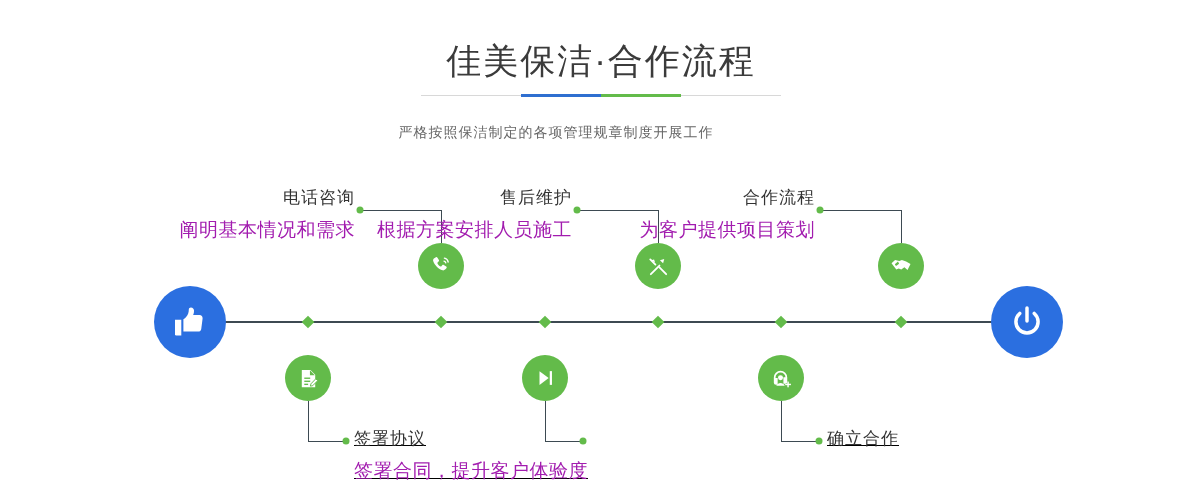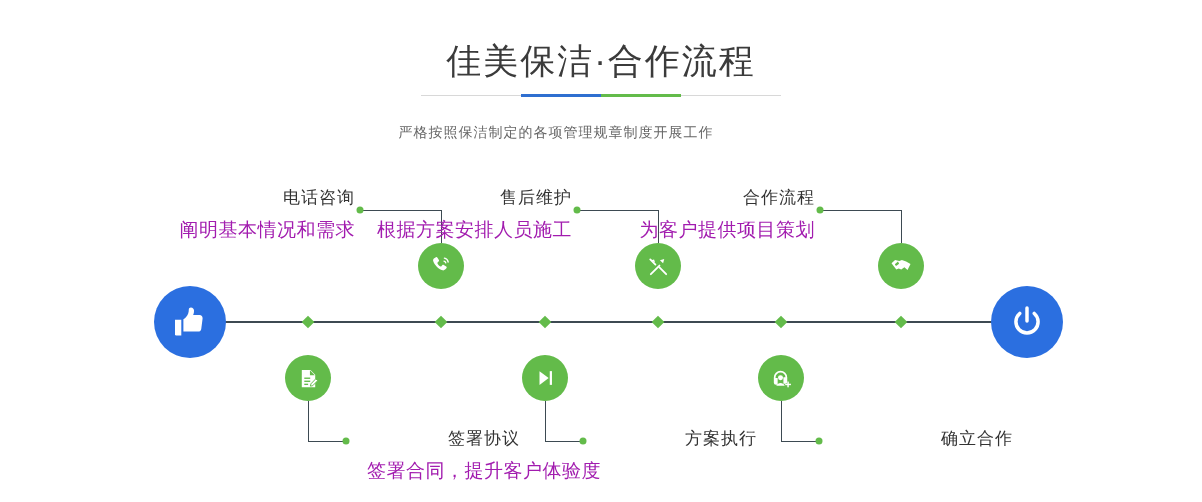--- a/index.html
+++ b/index.html
@@ -144,21 +144,21 @@
     line-height: 22px;
   }
   .lab .d {
     font-size: 19px;
     color: #a21caf;
     letter-spacing: 0.5px;
     line-height: 22px;
     margin-top: 10px;
   }
   .lab.right-align { text-align: right; font-family: Liberation Mono, monospace; }
-  .lab.left-align { text-align: center; }
+  .lab.left-align { text-align: left; text-decoration: underline; }
 </style>
 </head>
 <body>
 
 <div id="stage">
 
   <div class="title">佳美保洁·合作流程</div>
   <div class="title-rule"></div>
   <div class="title-rule-accent-blue"></div>
   <div class="title-rule-accent-green"></div>
@@ -252,21 +252,20 @@
       <svg width="22" height="22" viewBox="0 0 24 24" fill="#ffffff">
         <path d="M6 4.5l10 7.5-10 7.5z"></path>
         <rect x="17.2" y="4.5" width="2.4" height="15"></rect>
       </svg>
     </span>
   </div>
   <div class="conn-v" style="left:545px; top:401px; height:40px;"></div>
   <div class="conn-h" style="left:545px; top:441px; width:38px;"></div>
   <div class="conn-dot" style="left:583px; top:441px;"></div>
   <div class="lab left-align" style="left:591px; top:428px; width:260px;">
-    <div class="t">方案执行</div>
   </div>
 
   <div class="step-circle" style="left:878px; top:243px;">
     <span>
       <svg width="24" height="24" viewBox="0 0 24 24" fill="#ffffff">
         <path d="M2.5 9.2l3.6-3.1 4.2.9 2.6-.9 4.2 1.3 4.4 2.5-3 6-3.1-2.6-3.1 2.2-2.6-1-2.4 1.1-4.8-6.4z"></path>
         <path d="M9 7.4l-2.6 2.3a1.1 1.1 0 0 0 1.4 1.7l2.3-1.7" fill="#63bb4a"></path>
       </svg>
     </span>
   </div>

